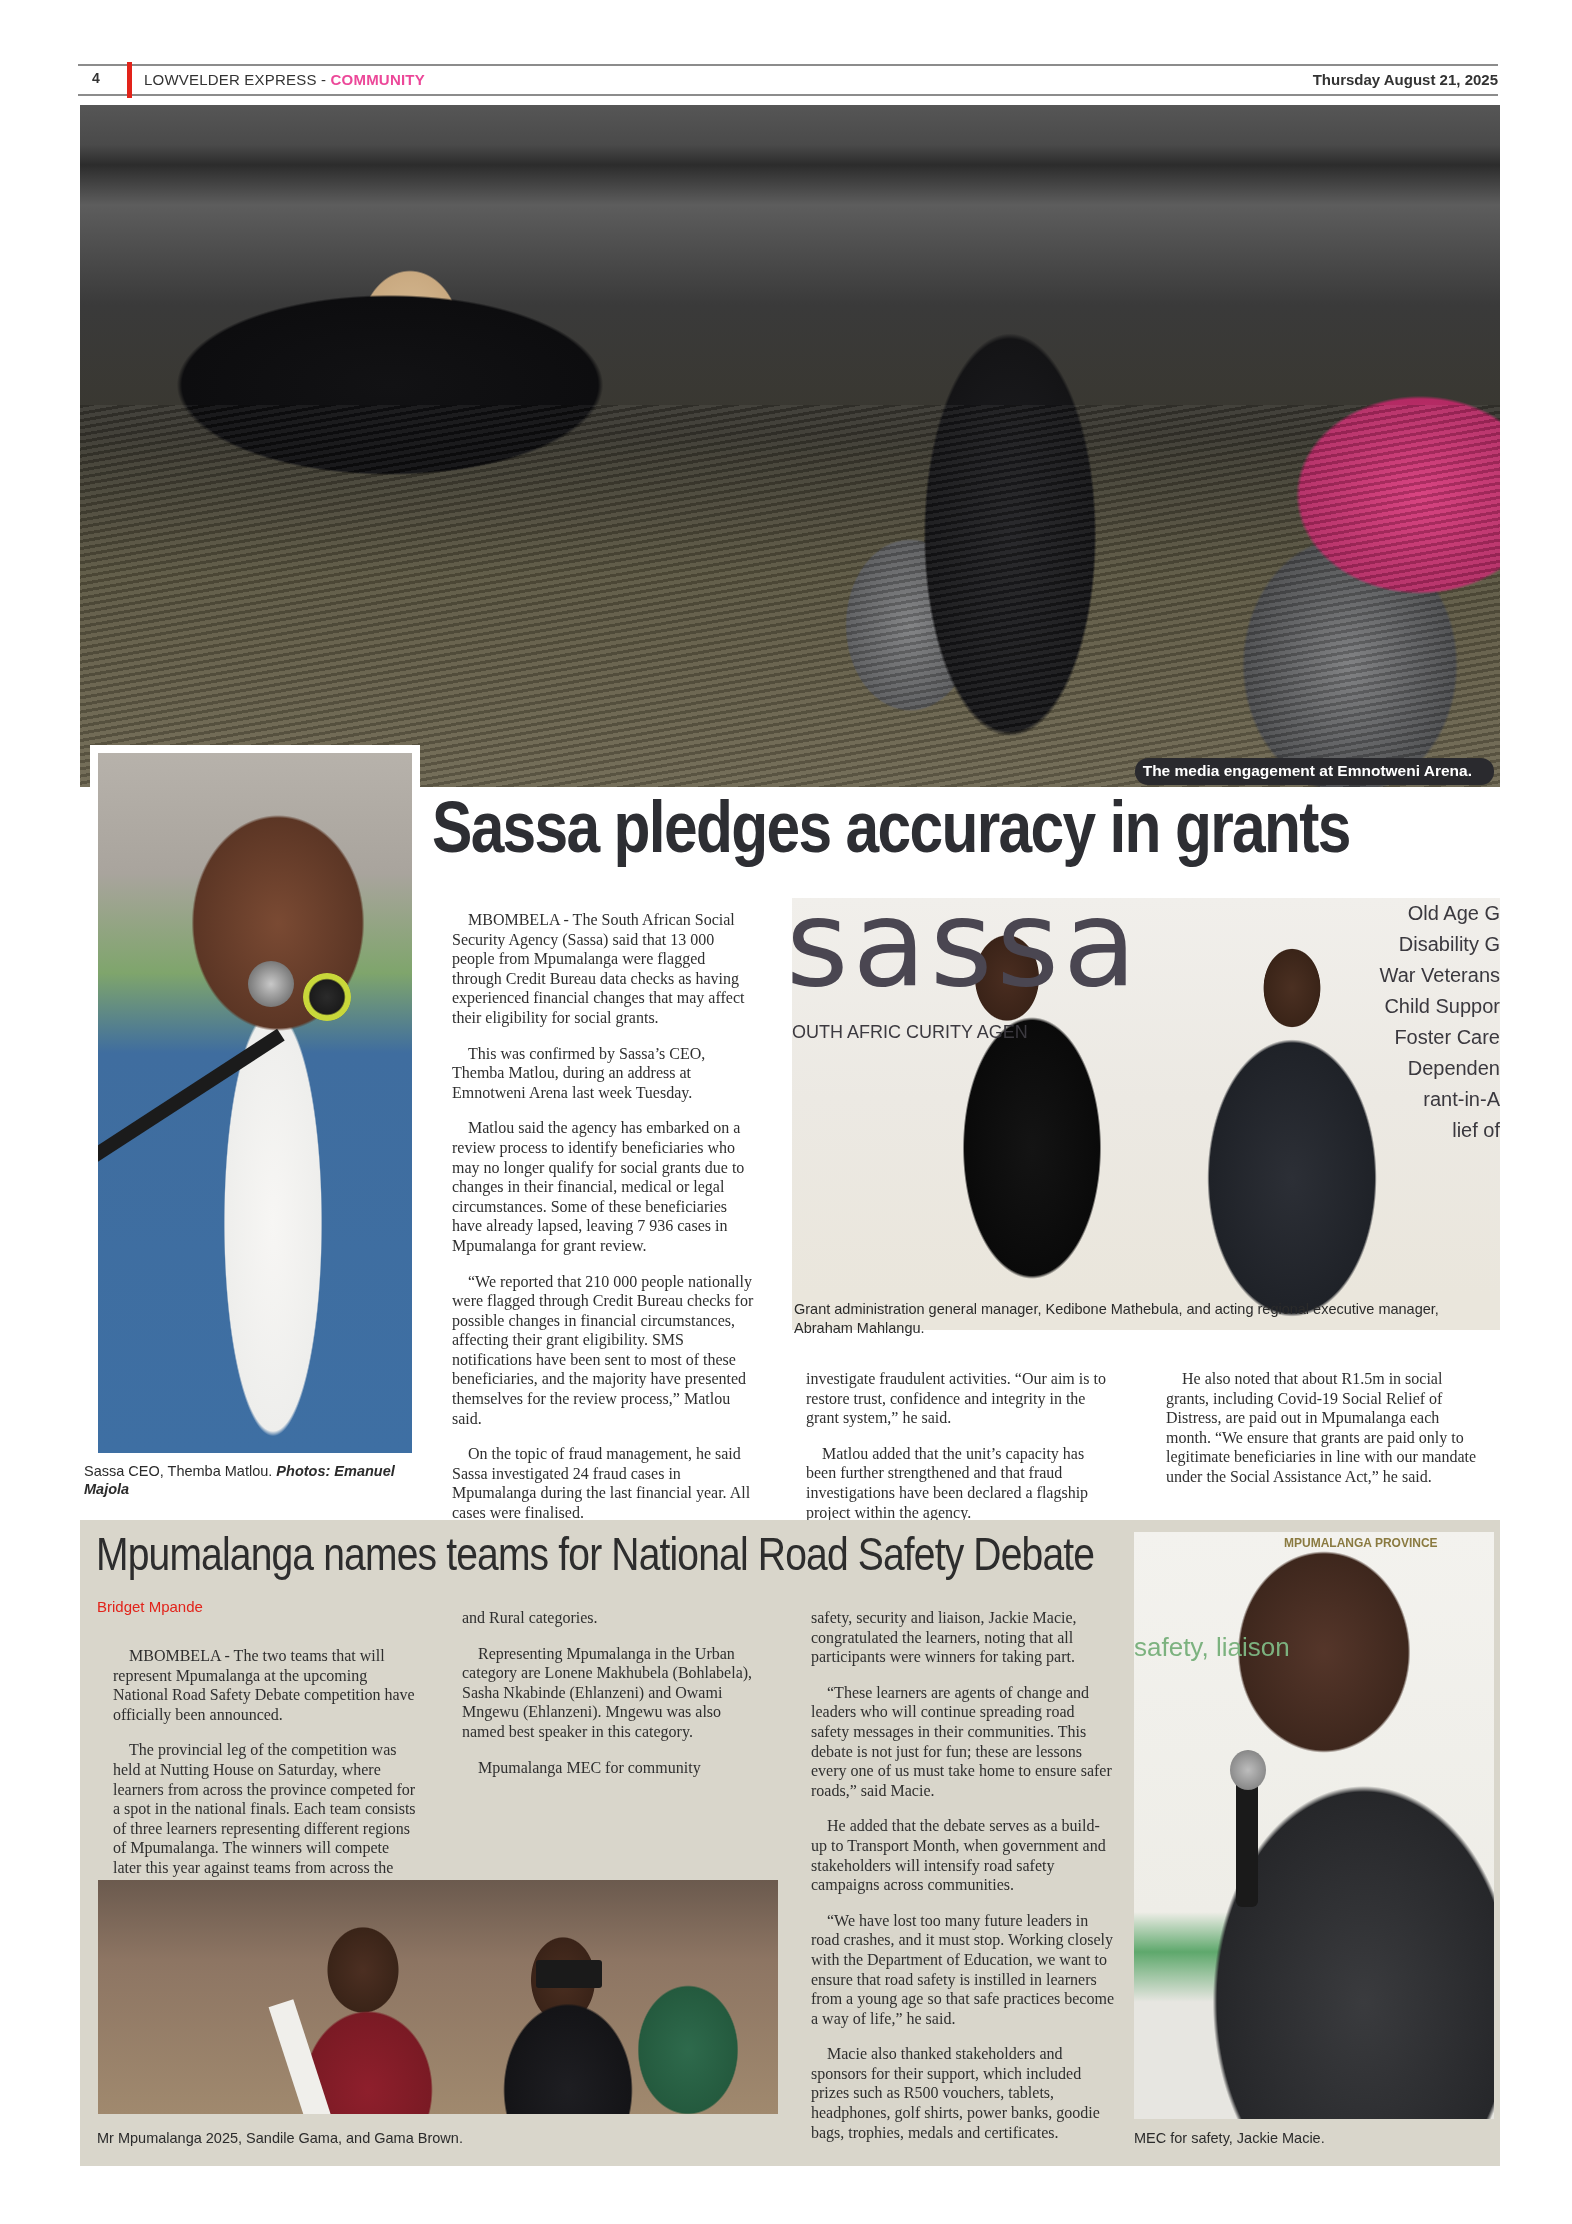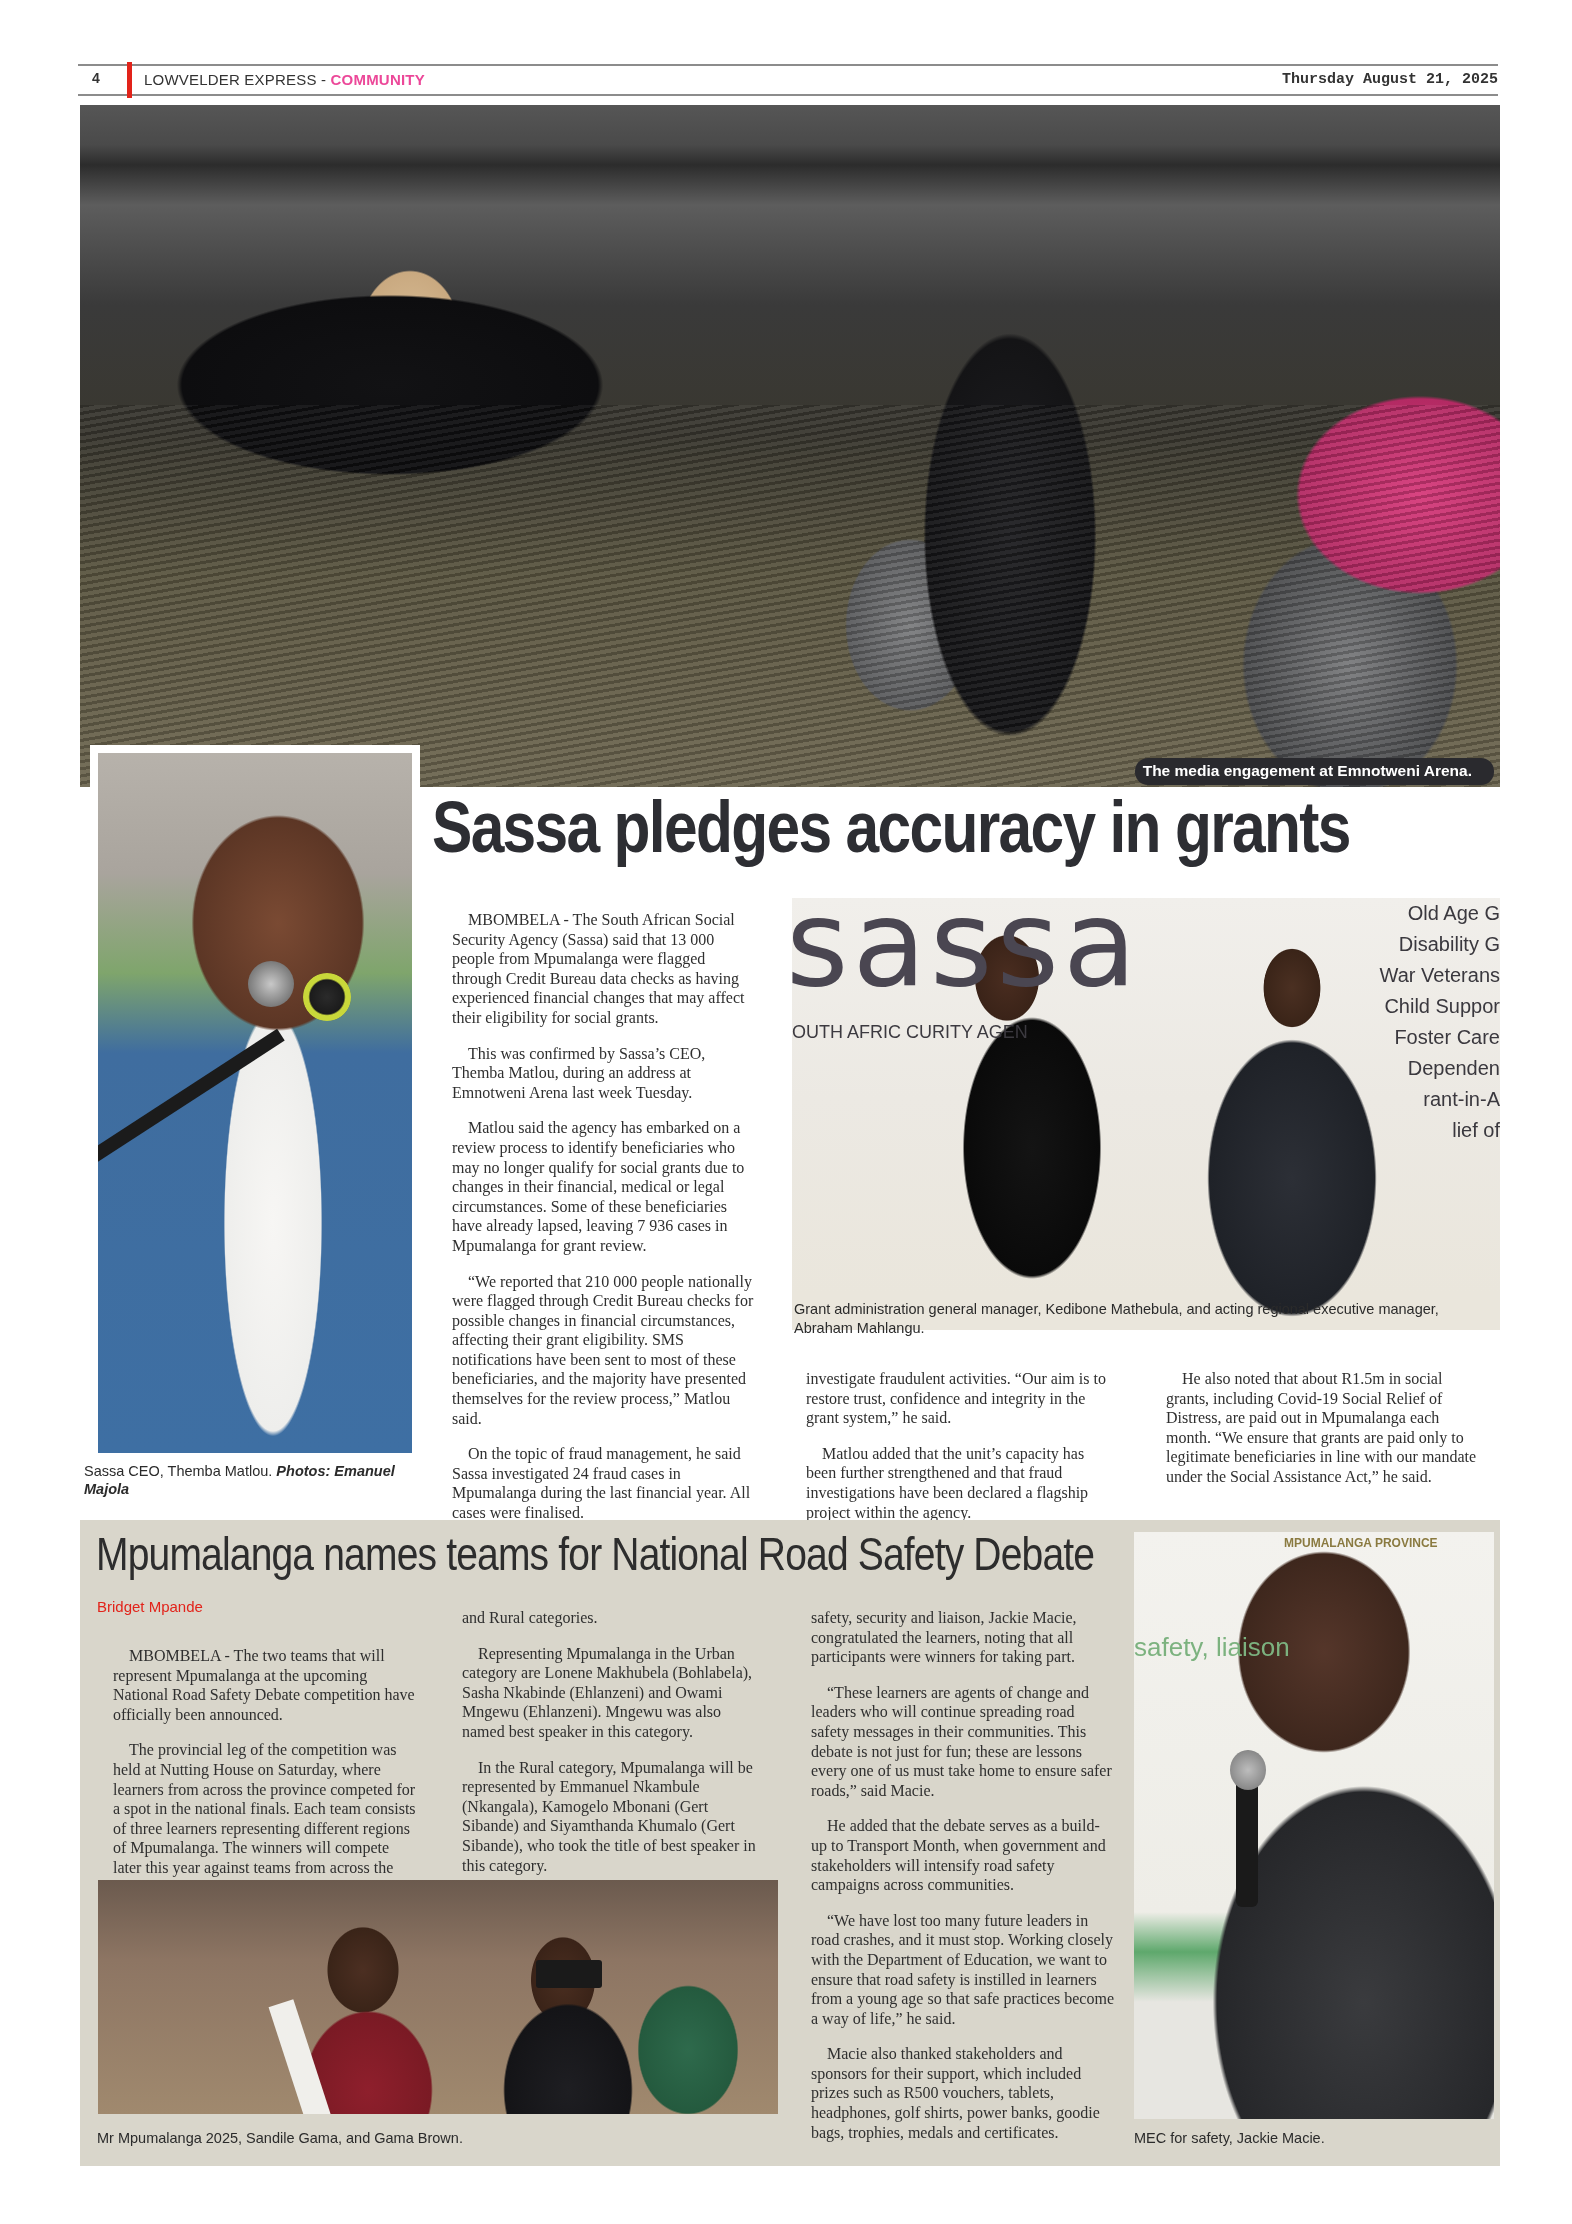--- a/index.html
+++ b/index.html
@@ -4,21 +4,21 @@
 <style>
   html, body { margin: 0; padding: 0; background: #ffffff; }
   body { width: 1572px; height: 2224px; position: relative; overflow: hidden; font-family: "Liberation Serif", serif; color: #2b2b2b; }
 
   
   .hdr { position: absolute; left: 78px; top: 64px; width: 1420px; height: 28px; border-top: 2px solid #8c8c8c; border-bottom: 2px solid #8c8c8c; }
   .hdr .page-no { position: absolute; left: 14px; top: 4px; font-family: "Liberation Sans", sans-serif; font-size: 14px; font-weight: bold; color: #333; }
   .hdr .red-bar { position: absolute; left: 49px; top: -4px; width: 5px; height: 36px; background: #e2231a; }
   .hdr .pub { position: absolute; left: 66px; top: 5px; font-family: "Liberation Sans", sans-serif; font-size: 15px; color: #333; letter-spacing: 0.2px; }
   .hdr .pub .section { color: #ec4899; font-weight: bold; }
-  .hdr .date { position: absolute; right: 0; top: 5px; font-family: Liberation Mono, monospace; font-size: 15px; font-weight: bold; color: #333; }
+  .hdr .date { position: absolute; right: 0; top: 5px; font-family: Liberation Sans, sans-serif; font-size: 15px; font-weight: bold; color: #333; }
 
   
   .photo { position: absolute; overflow: hidden; }
   .top-photo { left: 80px; top: 105px; width: 1420px; height: 682px;
     background:
       radial-gradient(ellipse 200px 160px at 1340px 390px, #d63a7a 0%, #b32a63 60%, transparent 62%),
       radial-gradient(ellipse 150px 180px at 1270px 560px, #7a7b7d 0%, #4b4c4e 70%, transparent 72%),
       radial-gradient(ellipse 120px 280px at 930px 430px, #1f1f22 0%, #141416 70%, transparent 72%),
       radial-gradient(ellipse 90px 120px at 830px 520px, #7d7e80 0%, #5a5b5d 70%, transparent 72%),
       radial-gradient(ellipse 260px 110px at 310px 280px, #121214 0%, #0d0d0f 80%, transparent 82%),
@@ -167,21 +167,20 @@
 <div class="byline">Bridget Mpande</div>
 
 <div class="col col-d">
   <p>MBOMBELA - The two teams that will represent Mpumalanga at the upcoming National Road Safety Debate competition have officially been announced.</p>
   <p>The provincial leg of the competition was held at Nutting House on Saturday, where learners from across the province competed for a spot in the national finals. Each team consists of three learners representing different regions of Mpumalanga. The winners will compete later this year against teams from across the country in the Urban</p>
 </div>
 
 <div class="col col-e">
   <p class="no-indent">and Rural categories.</p>
   <p>Representing Mpumalanga in the Urban category are Lonene Makhubela (Bohlabela), Sasha Nkabinde (Ehlanzeni) and Owami Mngewu (Ehlanzeni). Mngewu was also named best speaker in this category.</p>
-  <p>In the Rural category, Mpumalanga will be represented by Emmanuel Nkambule (Nkangala), Kamogelo Mbonani (Gert Sibande) and Siyamthanda Khumalo (Gert Sibande), who took the title of best speaker in this category.</p>
   <p>Mpumalanga MEC for community</p>
 </div>
 
 <div class="col col-f">
   <p class="no-indent">safety, security and liaison, Jackie Macie, congratulated the learners, noting that all participants were winners for taking part.</p>
   <p>“These learners are agents of change and leaders who will continue spreading road safety messages in their communities. This debate is not just for fun; these are lessons every one of us must take home to ensure safer roads,” said Macie.</p>
   <p>He added that the debate serves as a build-up to Transport Month, when government and stakeholders will intensify road safety campaigns across communities.</p>
   <p>“We have lost too many future leaders in road crashes, and it must stop. Working closely with the Department of Education, we want to ensure that road safety is instilled in learners from a young age so that safe practices become a way of life,” he said.</p>
   <p>Macie also thanked stakeholders and sponsors for their support, which included prizes such as R500 vouchers, tablets, headphones, golf shirts, power banks, goodie bags, trophies, medals and certificates.</p>
 </div>

